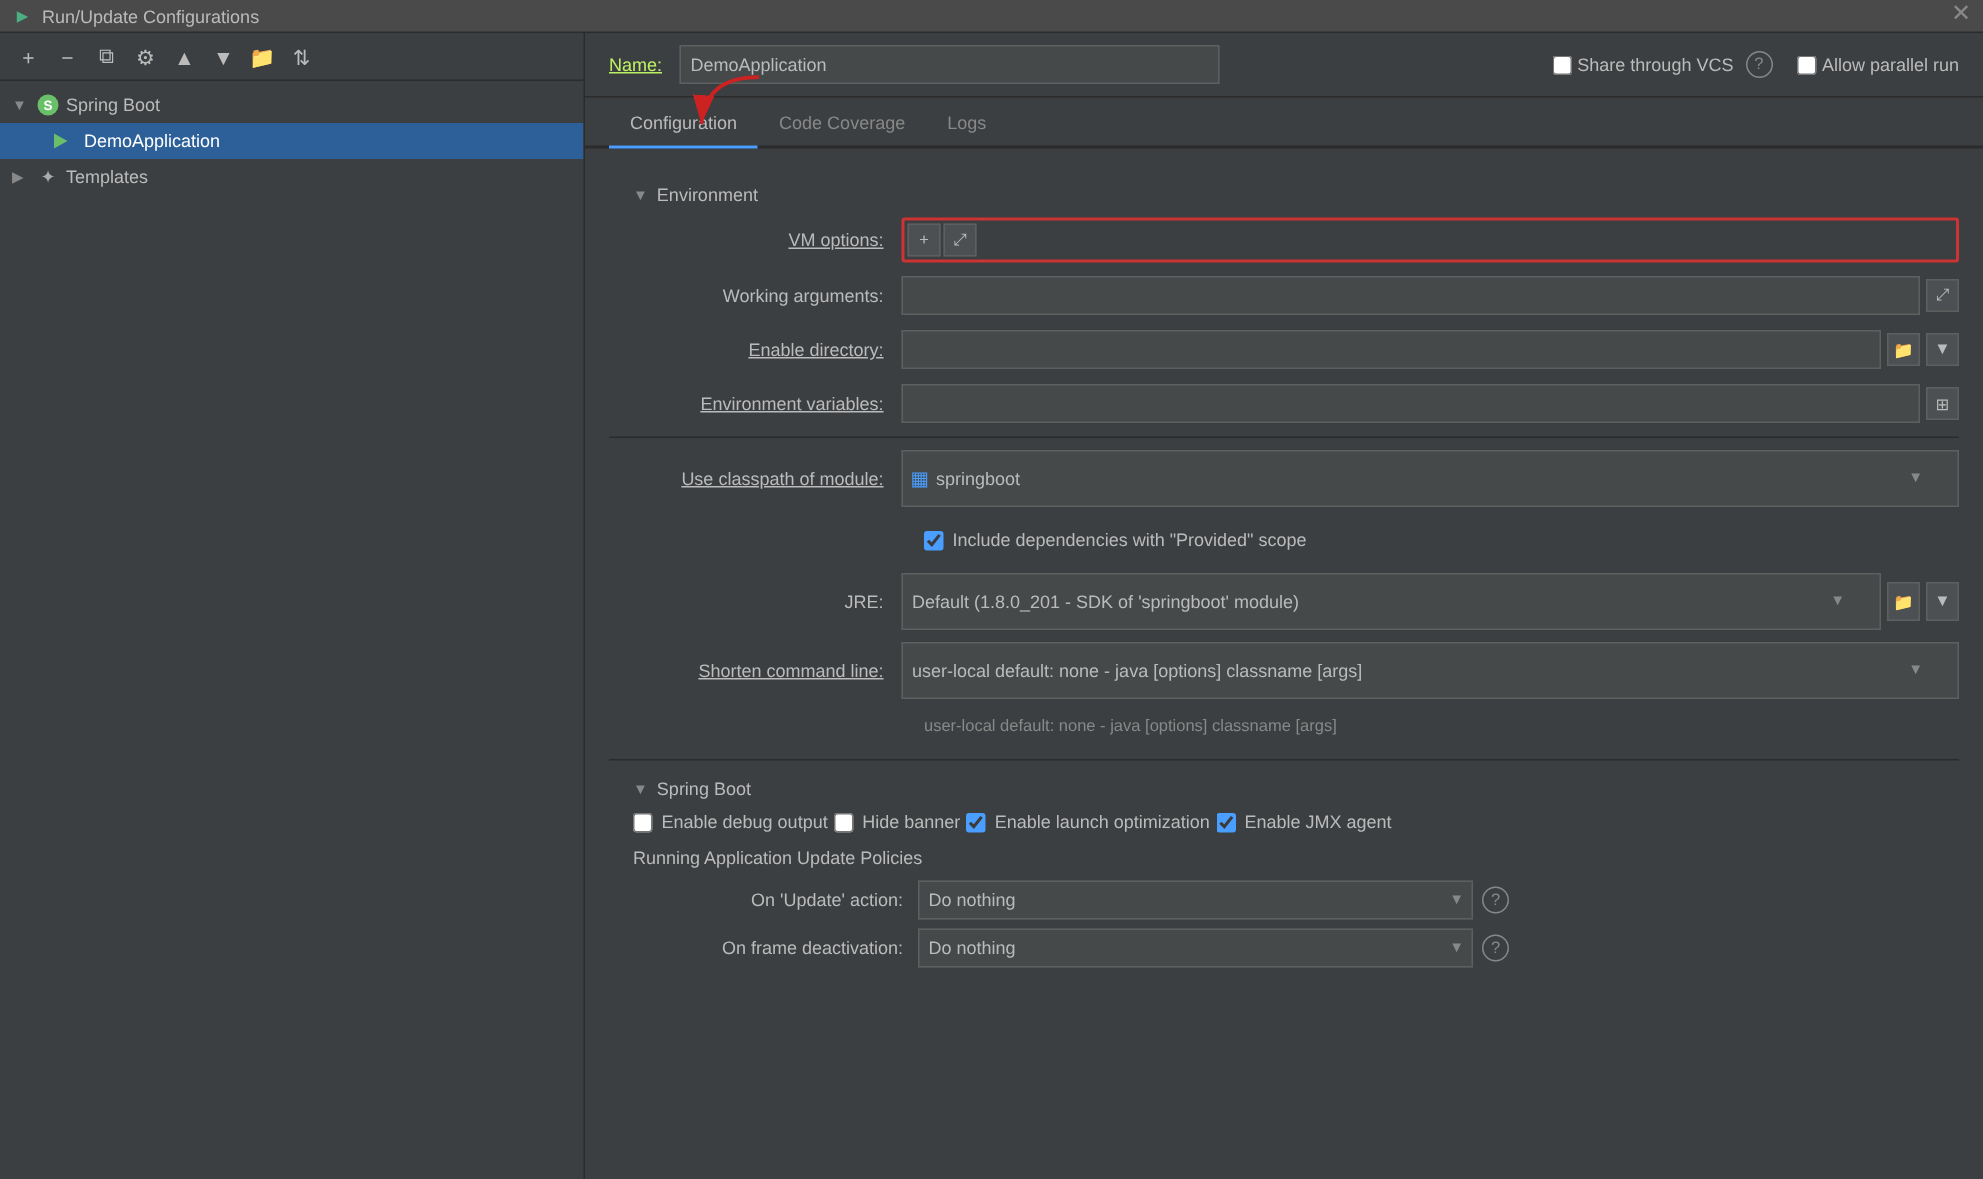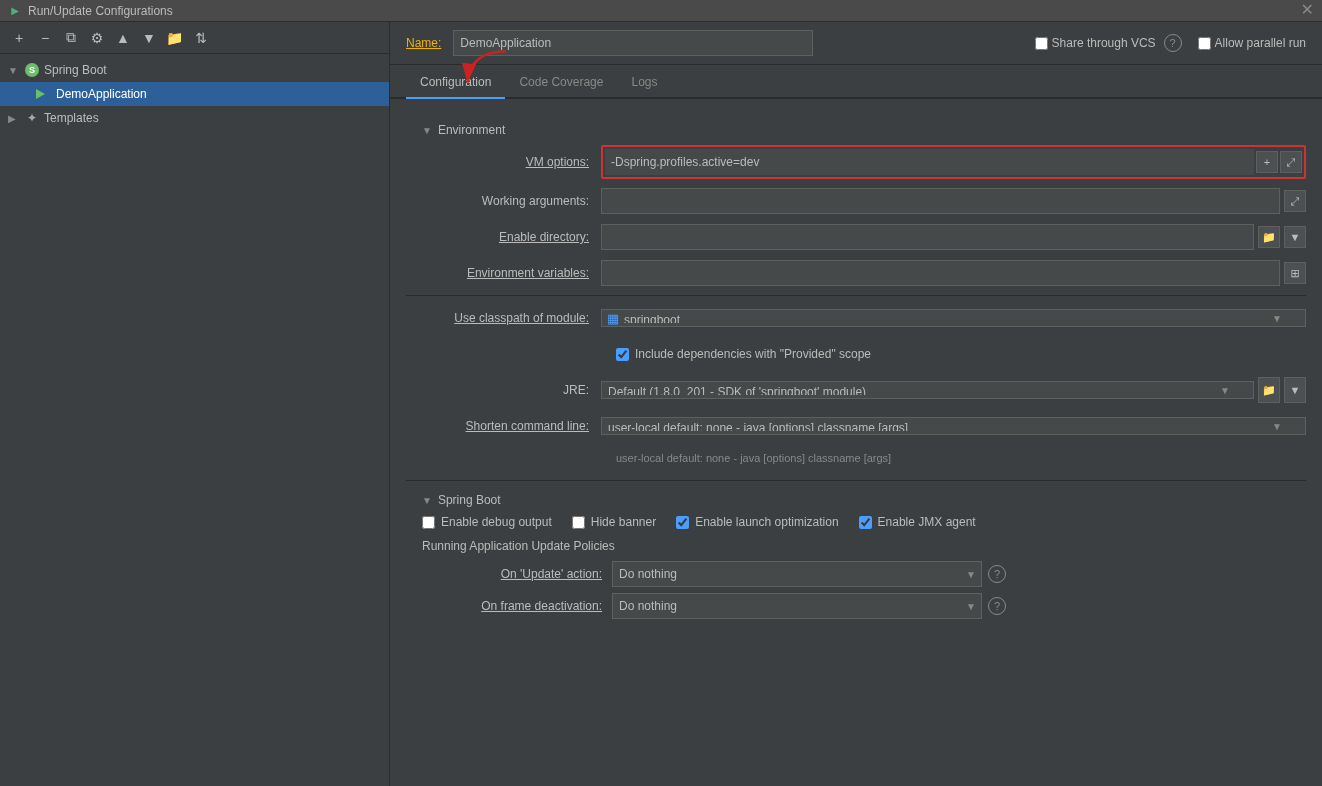--- a/index.html
+++ b/index.html
@@ -131,21 +131,21 @@
     }
     .header-row {
       display: flex;
       align-items: center;
       padding: 8px 16px;
       gap: 12px;
       border-bottom: 1px solid #2b2b2b;
       flex-shrink: 0;
     }
     .name-label {
-      color: #eab308;
+      color: #bef264;
       font-size: 12px;
       text-decoration: underline;
     }
     .name-input {
       background: #45494a;
       border: 1px solid #5e6060;
       color: #bbbbbb;
       padding: 3px 6px;
       font-size: 12px;
       width: 360px;
@@ -265,21 +265,21 @@
       align-items: center;
       position: relative;
     }
     .dropdown-select {
       flex: 1;
       background: #45494a;
       border: 1px solid #5e6060;
       color: #bbbbbb;
       padding: 3px 24px 3px 6px;
       font-size: 12px;
-      height: 18px;
+      height: 38px;
       outline: none;
       appearance: none;
       cursor: pointer;
     }
     .dropdown-arrow {
       position: absolute;
       right: 24px;
       top: 50%;
       transform: translateY(-50%);
       pointer-events: none;
@@ -309,21 +309,21 @@
     .checkbox-row input[type="checkbox"] {
       accent-color: #4a9eff;
       cursor: pointer;
     }
     .spring-boot-section {
       margin-top: 8px;
     }
     .spring-boot-options {
       display: flex;
       align-items: center;
-      gap: 20px;
+      gap: 4px;
       margin-left: 16px;
       flex-wrap: wrap;
     }
     .policies-section {
       margin-left: 16px;
     }
     .policy-label {
       font-size: 12px;
       color: #bbbbbb;
       margin-bottom: 8px;
@@ -333,21 +333,21 @@
       align-items: center;
       margin-bottom: 6px;
       gap: 10px;
     }
     .policy-row-label {
       width: 180px;
       text-align: right;
       font-size: 12px;
       color: #bbbbbb;
     }
-    .policy-row-label.underlined { text-decoration: underline; }
+    .policy-row-label.underlined { }
     .policy-dropdown-wrap {
       display: flex;
       align-items: center;
       gap: 6px;
     }
     .policy-dropdown {
       width: 370px;
       background: #45494a;
       border: 1px solid #5e6060;
       color: #bbbbbb;
@@ -480,21 +480,20 @@
 
       <div class="section-header" style="margin-left: 16px;">
         <span class="arrow">▼</span>
         <span>Environment</span>
       </div>
 
       <div class="form-row">
         <span class="form-label underlined">VM options:</span>
         <div class="form-field">
           <div class="vm-options-row" style="flex:1;display:flex;align-items:center;gap:2px;">
-            <input class="text-input" type="text" style="flex: 1 1 0%; border: none; background: rgb(69, 73, 74);" value="-Dspring.profiles.active=dev">
             <button class="input-btn" style="height:22px;">+</button>
             <button class="input-btn" style="height:22px;">⤢</button>
           </div>
         </div>
       </div>
 
       <div class="form-row">
         <span class="form-label">Working arguments:</span>
         <div class="form-field">
           <input class="text-input" type="text" style="flex: 1 1 0%;" value="">

